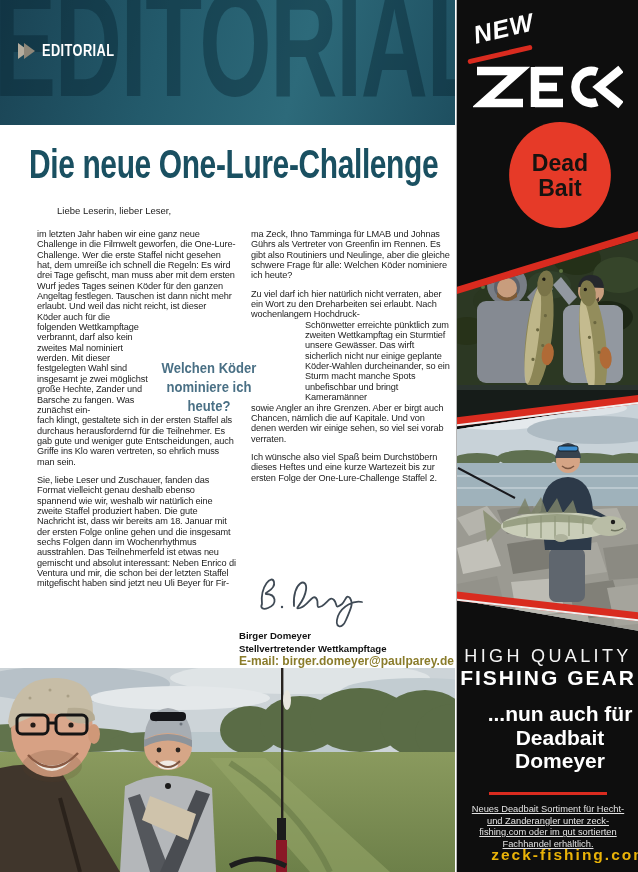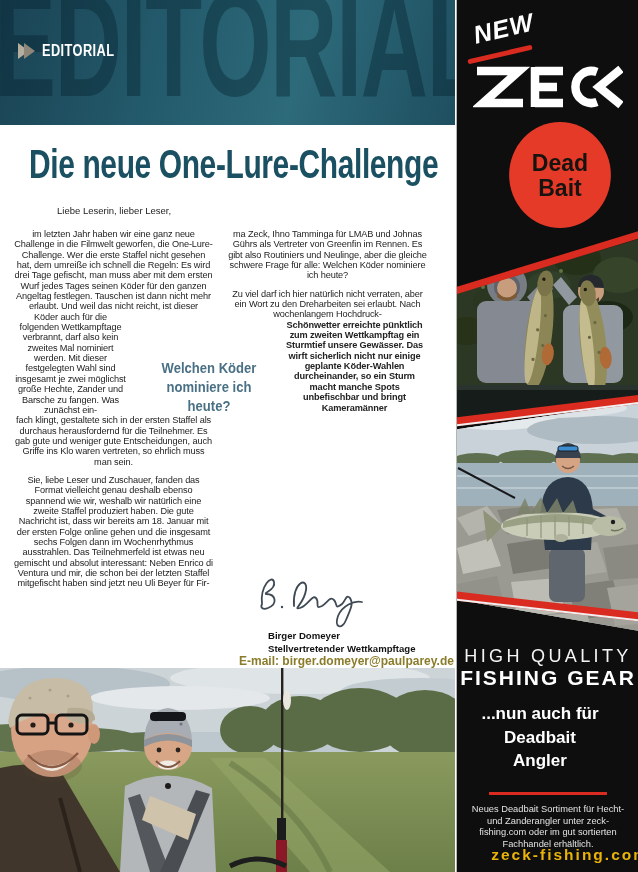--- a/index.html
+++ b/index.html
@@ -15,34 +15,34 @@
   .chev{width:0;height:0;border-top:8px solid transparent;border-bottom:8px solid transparent;}
   .chev1{border-left:11px solid #b5ad9e;}
   .chev2{border-left:11px solid #8e8779;margin-left:-5px;}
   .kicker-label{color:#ffffff;font-weight:bold;font-size:16px;letter-spacing:0.5px;
                 transform:scaleX(0.8);transform-origin:left center;margin-left:7px;}
 
   
   .headline{position:absolute;left:29px;top:141px;font-size:41px;font-weight:bold;color:#1a5061;
             letter-spacing:-0.5px;white-space:nowrap;transform:scaleX(0.73);transform-origin:left top;}
   .salutation{position:absolute;left:29px;top:205px;font-size:9.5px;color:#222;padding-left:28px;}
-  .columns{position:absolute;left:14px;top:229px;width:414px;height:437px;display:flex;gap:15px;overflow:hidden;text-align:center;}
+  .columns{position:absolute;left:37px;top:229px;width:414px;height:437px;display:flex;gap:15px;overflow:hidden;}
   .col{width:199px;font-size:9.2px;line-height:10.35px;color:#232323;letter-spacing:-0.12px;}
   .col p{margin:0 0 8px 0;}
   .seg{display:block;}
   .wrap-right{display:block;margin-right:86px;}
-  .wrap-left{display:block;margin-left:54px;font-weight:bold;}
+  .wrap-left{display:block;margin-left:54px;}
 
   .pull-quote{position:absolute;left:146px;top:358px;width:126px;text-align:center;
               font-size:15px;font-weight:bold;color:#4a7085;line-height:19px;
               transform:scaleX(0.87);transform-origin:center top;}
 
   .signature{position:absolute;left:252px;top:564px;}
   .author{position:absolute;left:239px;top:630px;font-size:9.6px;line-height:12.5px;color:#111;}
-  .author .name,.author .role{font-weight:bold;margin-left:29px;}
+  .author .name,.author .role{font-weight:bold;}
   .author .email{font-weight:bold;color:#8a7c2b;font-size:12px;}
 
   
   .selfie{position:absolute;left:0;top:668px;width:455px;height:204px;overflow:hidden;background:#cdd4d8;}
 
   
   .ad{position:absolute;left:456px;top:0;width:182px;height:872px;background:#0e0e0e;
       border-left:1px solid #b5b5b5;overflow:hidden;color:#fff;}
   .ad-new{position:absolute;left:16px;top:14px;transform:rotate(-13deg);font-size:25px;
           font-weight:bold;font-style:italic;letter-spacing:1px;color:#fff;}
@@ -56,25 +56,25 @@
   .photoA{top:235px;height:195px;clip-path:polygon(0 30%,100% 2%,100% 84%,0 97%);background:#2c3823;}
   .photoB{top:398px;height:240px;clip-path:polygon(0 13%,100% 2%,100% 97%,0 84%);background:#c8d2d8;}
   .stripe{position:absolute;left:-14px;width:210px;height:7px;background:#d92b1f;}
   .stripe1{top:259px;transform:rotate(-17deg);}
   .stripe2{top:406px;transform:rotate(-7deg);border-bottom:2px solid #efefef;}
   .stripe3{top:602px;transform:rotate(6.5deg);border-bottom:2px solid #efefef;}
   .ad-highq{position:absolute;left:0;top:645px;width:100%;text-align:center;font-size:19px;
             letter-spacing:3.5px;color:#f4f4f4;transform:scaleX(0.95);}
   .ad-gear{position:absolute;left:0;top:666px;width:100%;text-align:center;font-size:21px;
            font-weight:bold;letter-spacing:2px;color:#ffffff;}
-  .ad-claim{position:absolute;left:5px;top:702px;width:156px;text-align:center;font-size:17px;
+  .ad-claim{position:absolute;left:25px;top:702px;width:156px;text-align:center;font-size:21px;
             font-weight:bold;line-height:23.5px;color:#fff;}
   .ad-divider{position:absolute;left:32px;top:792px;width:118px;height:3px;background:#d92b1f;}
   .ad-info{position:absolute;left:11px;top:804px;width:160px;text-align:center;font-size:9.3px;
-           line-height:11.6px;color:#e2e2e2;}
+           line-height:11.6px;color:#e2e2e2;text-decoration:underline;}
   .ad-site{position:absolute;left:10px;top:846px;width:100%;text-align:right;font-size:15.5px;
            font-weight:bold;letter-spacing:2px;color:#eab308;}
 </style>
 </head>
 <body>
 
 <div class="page">
 
   <div class="banner">
     <div class="ghost">EDITORIAL</div>
@@ -95,21 +95,23 @@
         <span class="wrap-right">Köder auch für die folgenden Wettkampftage verbrannt, darf also kein zweites Mal nominiert werden. Mit dieser festgelegten Wahl sind insgesamt je zwei möglichst große Hechte, Zander und Barsche zu fangen. Was zunächst ein-</span>
         <span class="seg">fach klingt, gestaltete sich in der ersten Staffel als durchaus herausfordernd für die Teilnehmer. Es gab gute und weniger gute Entscheidungen, auch Griffe ins Klo waren vertreten, so ehrlich muss man sein.</span>
       </p>
       <p>Sie, liebe Leser und Zuschauer, fanden das Format vielleicht genau deshalb ebenso spannend wie wir, weshalb wir natürlich eine zweite Staffel produziert haben. Die gute Nachricht ist, dass wir bereits am 18. Januar mit der ersten Folge online gehen und die insgesamt sechs Folgen dann im Wochenrhythmus ausstrahlen. Das Teilnehmerfeld ist etwas neu gemischt und absolut interessant: Neben Enrico di Ventura und mir, die schon bei der letzten Staffel mitgefischt haben sind jetzt neu Uli Beyer für Fir-</p>
     </div>
     <div class="col">
       <p>ma Zeck, Ihno Tamminga für LMAB und Johnas Gührs als Vertreter von Greenfin im Rennen. Es gibt also Routiniers und Neulinge, aber die gleiche schwere Frage für alle: Welchen Köder nominiere ich heute?</p>
       <p>
         <span class="seg">Zu viel darf ich hier natürlich nicht verraten, aber ein Wort zu den Dreharbeiten sei erlaubt. Nach wochenlangem Hochdruck-</span>
         <span class="wrap-left">Schönwetter erreichte pünktlich zum zweiten Wettkampftag ein Sturmtief unsere Gewässer. Das wirft sicherlich nicht nur einige geplante Köder-Wahlen durcheinander, so ein Sturm macht manche Spots unbefischbar und bringt Kameramänner</span>
+        <span class="seg">sowie Angler an ihre Grenzen. Aber er birgt auch Chancen, nämlich die auf Kapitale. Und von denen werden wir einige sehen, so viel sei vorab verraten.</span>
       </p>
+      <p>Ich wünsche also viel Spaß beim Durchstöbern dieses Heftes und eine kurze Wartezeit bis zur ersten Folge der One-Lure-Challenge Staffel 2.</p>
     </div>
   </div>
 
   <div class="pull-quote">
     <span>Welchen Köder</span><br>
     <span>nominiere ich</span><br>
     <span>heute?</span>
   </div>
 
   <svg class="signature" width="130" height="68" viewBox="0 0 130 68">
@@ -340,21 +342,21 @@
     <div class="stripe stripe1"></div>
     <div class="stripe stripe2"></div>
     <div class="stripe stripe3"></div>
 
     <div class="ad-highq">HIGH QUALITY</div>
     <div class="ad-gear">FISHING GEAR</div>
 
     <div class="ad-claim">
       <span>...nun auch für</span><br>
       <span>Deadbait</span><br>
-      <span>Angler</span>
+      <span>Domeyer</span>
     </div>
 
     <div class="ad-divider"></div>
     <div class="ad-info">Neues Deadbait Sortiment für Hecht- und Zanderangler unter zeck-fishing.com oder im gut sortierten Fachhandel erhältlich.</div>
     <div class="ad-site">zeck-fishing.com</div>
   </div>
 
 </div>
 
 </body></html>

